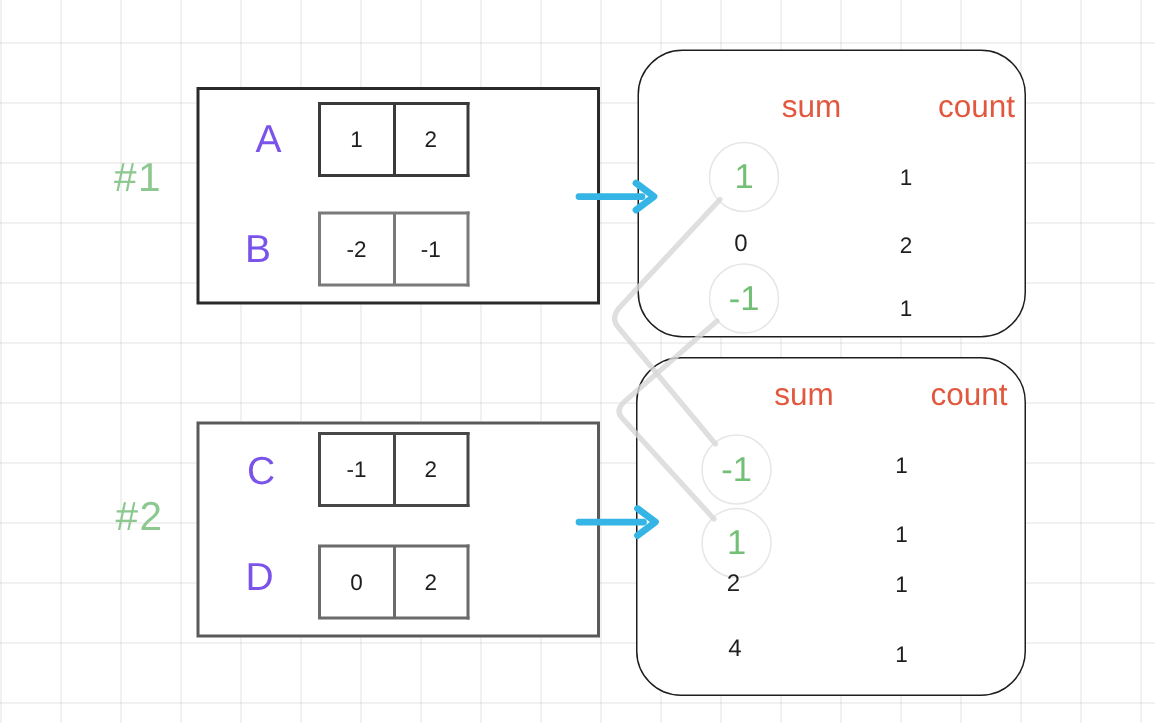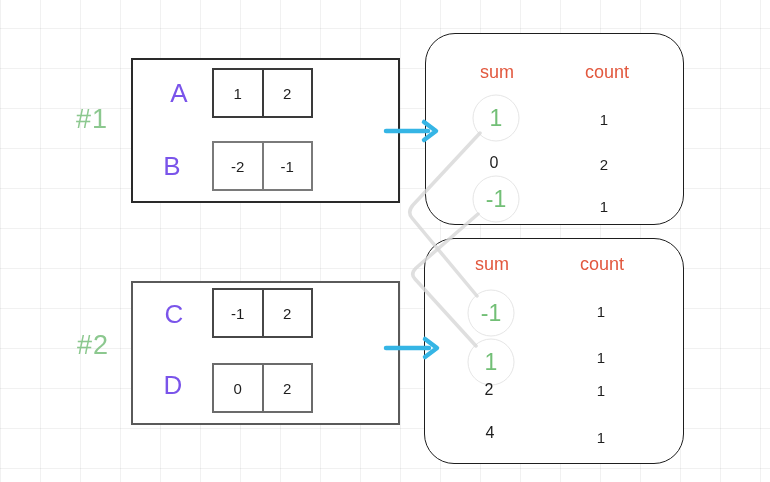--- a/index.html
+++ b/index.html
@@ -29,21 +29,21 @@
   .cp-a .cell{border:2px solid #3a3a3a;} .cp-a .cell+.cell{border-left:none;}
   .cp-b .cell{border:2px solid #7a7a7a;} .cp-b .cell+.cell{border-left:none;}
   .cp-c .cell{border:2px solid #474747;} .cp-c .cell+.cell{border-left:none;}
   .cp-d .cell{border:2px solid #6b6b6b;} .cp-d .cell+.cell{border-left:none;}
 
   
   .result-box{position:absolute; background:#ffffff; border:1.6px solid #1e1e1e;
               border-radius:30px; z-index:1;}
   .result-box.r1{left:425px; top:33px;  width:257px; height:190px;}
   .result-box.r2{left:424px; top:238px; width:258px; height:224px;}
-  .col-header{font-size:18px; color:#e2583e; z-index:2;}
+  .col-header{font-size:21px; color:#e2583e; z-index:2;margin-left:44px;}
   .sum-plain{font-size:16px; color:#1e1e1e; z-index:2;}
   .count-val{font-size:15px; color:#1e1e1e; z-index:2;}
   .circle{width:45px; height:45px; border-radius:50%; border:1.5px solid #e6e6e6;
           background:#ffffff; display:flex; align-items:center; justify-content:center; z-index:2;}
   .circle .green-num{font-size:23px; color:#72bf76;}
 
   
   svg.overlay{position:absolute; left:0; top:0; z-index:5; pointer-events:none;}
   .connector{stroke:#d7d7d7; stroke-width:3.5; fill:none;
              stroke-linecap:round; stroke-linejoin:round; opacity:0.8;}

